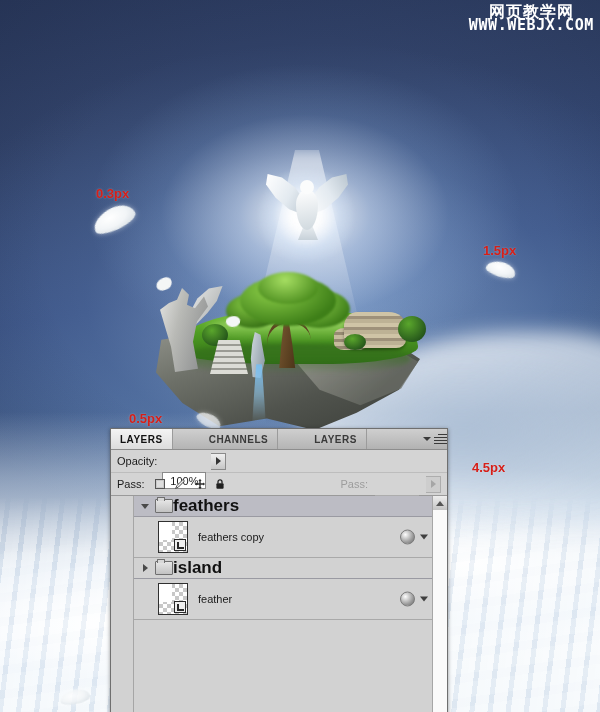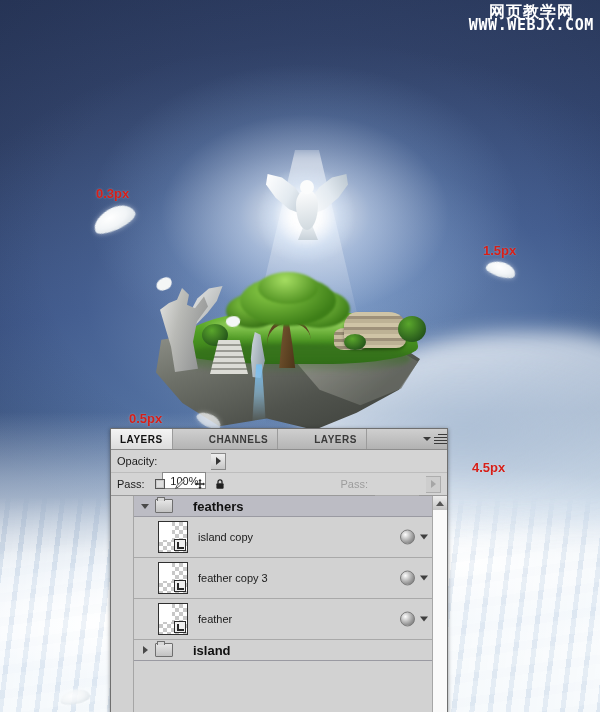--- a/index.html
+++ b/index.html
@@ -197,21 +197,21 @@
      border-bottom:1px solid #a9a9a9;background:#d2d2d2;}
   .lrow.group{height:20px;background:#bcbcc4;border-bottom:1px solid #9a9aa2;}
   .lrow.group.last{background:#d2d2d2;}
   .twisty{width:14px;display:flex;align-items:center;justify-content:center;margin-left:4px;}
   .tw-down{width:0;height:0;border-left:4px solid transparent;border-right:4px solid transparent;border-top:5px solid #4a4a4a;}
   .tw-right{width:0;height:0;border-top:4px solid transparent;border-bottom:4px solid transparent;border-left:5px solid #4a4a4a;}
   .folder{width:16px;height:12px;margin-left:3px;position:relative;
      background:linear-gradient(to bottom,#e6e6e6,#c2c2c2);border:1px solid #6f6f6f;border-radius:1px;}
   .folder:before{content:"";position:absolute;left:1px;top:-3px;width:6px;height:3px;
      background:#d8d8d8;border:1px solid #6f6f6f;border-bottom:none;border-radius:1px 1px 0 0;}
-  .gname{margin-left:20px;font-size:13px;font-weight:bold;color:#111;}
+  .gname{margin-left:0;font-size:17px;font-weight:bold;color:#111;}
   .thumb{width:28px;height:30px;margin-left:24px;border:1px solid #303030;position:relative;background:#fff;
      background-image:
        linear-gradient(45deg,#c8c8c8 25%,transparent 25%,transparent 75%,#c8c8c8 75%,#c8c8c8),
        linear-gradient(45deg,#c8c8c8 25%,#fff 25%,#fff 75%,#c8c8c8 75%,#c8c8c8);
      background-size:8px 8px;background-position:0 0,4px 4px;}
   .thumb .mark{position:absolute;left:0;top:0;width:13px;height:18px;background:#fff;}
   .thumb .badge{position:absolute;right:1px;bottom:1px;width:10px;height:10px;
      background:#efefef;border:1px solid #2a2a2a;}
   .thumb .badge:after{content:"";position:absolute;left:2px;top:2px;width:5px;height:5px;
      border-left:2px solid #2a2a2a;border-bottom:2px solid #2a2a2a;}
@@ -352,63 +352,51 @@
           <span class="folder"></span>
           <span class="gname">feathers</span>
         </div>
 
         <div class="lrow">
 
           <span class="thumb">
             <span class="mark"></span>
               <span class="badge"></span>
           </span>
-          <span class="lname">island copy</span>
+          <span class="lname">feathers copy</span>
           <span class="rowright">
             <span class="fxcircle"></span>
             <span class="rt-tri"></span>
           </span>
         </div>
 
-        <div class="lrow">
-
-          <span class="thumb">
-            <span class="mark"></span>
-              <span class="badge"></span>
-          </span>
-          <span class="lname">feather copy 3</span>
-          <span class="rowright">
-            <span class="fxcircle"></span>
-            <span class="rt-tri"></span>
-          </span>
-        </div>
-
+
+
+        <div class="lrow group last">
+
+          <span class="twisty">
+            <span class="tw-right"></span>
+          </span>
+          <span class="folder"></span>
+          <span class="gname">island</span>
+        </div>
 
         <div class="lrow">
 
           <span class="thumb">
             <span class="mark"></span>
               <span class="badge"></span>
           </span>
           <span class="lname">feather</span>
           <span class="rowright">
             <span class="fxcircle"></span>
             <span class="rt-tri"></span>
           </span>
         </div>
 
-        <div class="lrow group last">
-
-          <span class="twisty">
-            <span class="tw-right"></span>
-          </span>
-          <span class="folder"></span>
-          <span class="gname">island</span>
-        </div>
-
       </div>
 
       <div class="scroll">
         <div class="sb-btn">
           <span class="sb-up"></span>
         </div>
         <div class="sb-track"></div>
       </div>
 
     </div>

